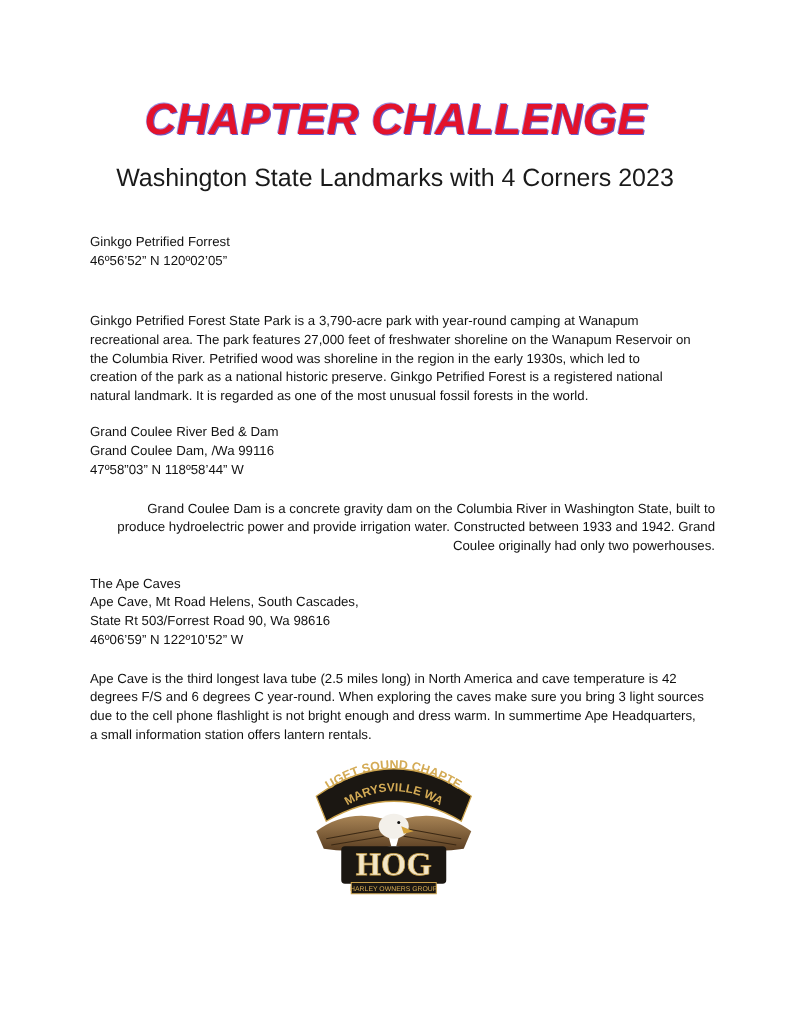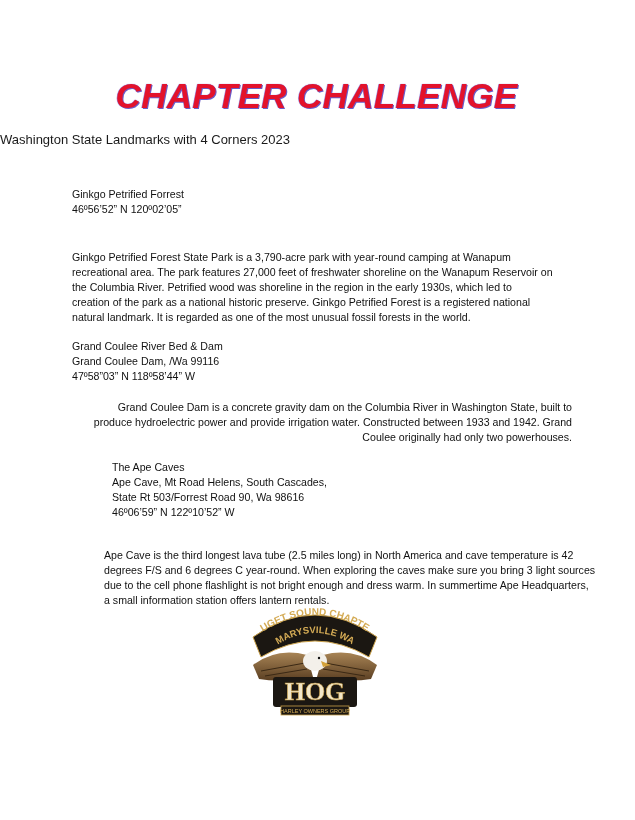--- a/index.html
+++ b/index.html
@@ -2,22 +2,22 @@
 <html><head>
   <meta charset="utf-8">
   <style>
     html, body { margin: 0; padding: 0; background: #ffffff; }
     body { width: 635px; height: 820px; position: relative; overflow: hidden;
            font-family: "Liberation Sans", sans-serif; color: #111; }
     .title { position: absolute; left: 0; width: 633px; top: 76px; text-align: center;
              font-family: "Liberation Sans", sans-serif; font-weight: bold; font-style: italic;
              font-size: 35px; letter-spacing: 0.3px; color: #e3122b;
              text-shadow: 1px 1px 0 #6a5cc9, -0.5px -0.5px 0 #9a8fe0, 0 0 1px #7a6bd0; }
-    .subtitle { position: absolute; left: 0; width: 632px; top: 132px; text-align: left;
-                font-size: 13px; color: #1a1a1a; }
+    .subtitle { position: absolute; left: 0; width: 632px; top: 132px; text-align: center;
+                font-size: 20px; color: #1a1a1a; }
     .block { position: absolute; left: 72px; width: 500px; font-size: 10.6px; line-height: 15.1px; color: #111; }
     .line { display: block; white-space: nowrap; }
     .logo { position: absolute; left: 247px; top: 603px; width: 136px; height: 116px; }
   </style>
 </head>
 <body>
 
 <div>
   <div class="title">CHAPTER CHALLENGE</div>
   <div class="subtitle">Washington State Landmarks with 4 Corners 2023</div>
@@ -38,27 +38,27 @@
     <span class="line">Grand Coulee River Bed &amp; Dam</span>
     <span class="line">Grand Coulee Dam, /Wa 99116</span>
     <span class="line">47º58”03” N 118º58’44” W</span>
   </div>
   <div class="block" style="top:400px;text-align:right;">
     <span class="line">Grand Coulee Dam is a concrete gravity dam on the Columbia River in Washington State, built to</span>
     <span class="line">produce hydroelectric power and provide irrigation water. Constructed between 1933 and 1942. Grand</span>
     <span class="line">Coulee originally had only two powerhouses.</span>
   </div>
 
-  <div class="block" style="top:460px;margin-left:40px;">
+  <div class="block" style="top:460px;">
     <span class="line">The Ape Caves</span>
     <span class="line">Ape Cave, Mt Road Helens, South Cascades,</span>
     <span class="line">State Rt 503/Forrest Road 90, Wa 98616</span>
     <span class="line">46º06’59” N 122º10’52” W</span>
   </div>
-  <div class="block" style="top:548px;margin-left:32px;">
+  <div class="block" style="top:536px;">
     <span class="line">Ape Cave is the third longest lava tube (2.5 miles long) in North America and cave temperature is 42</span>
     <span class="line">degrees F/S and 6 degrees C year-round. When exploring the caves make sure you bring 3 light sources</span>
     <span class="line">due to the cell phone flashlight is not bright enough and dress warm. In summertime Ape Headquarters,</span>
     <span class="line">a small information station offers lantern rentals.</span>
   </div>
 
   <div class="logo">
     <svg width="136" height="116" viewBox="0 0 136 116">
       <defs>
         <path id="arc1" d="M14,30 Q68,-6 122,30" fill="none"></path>

